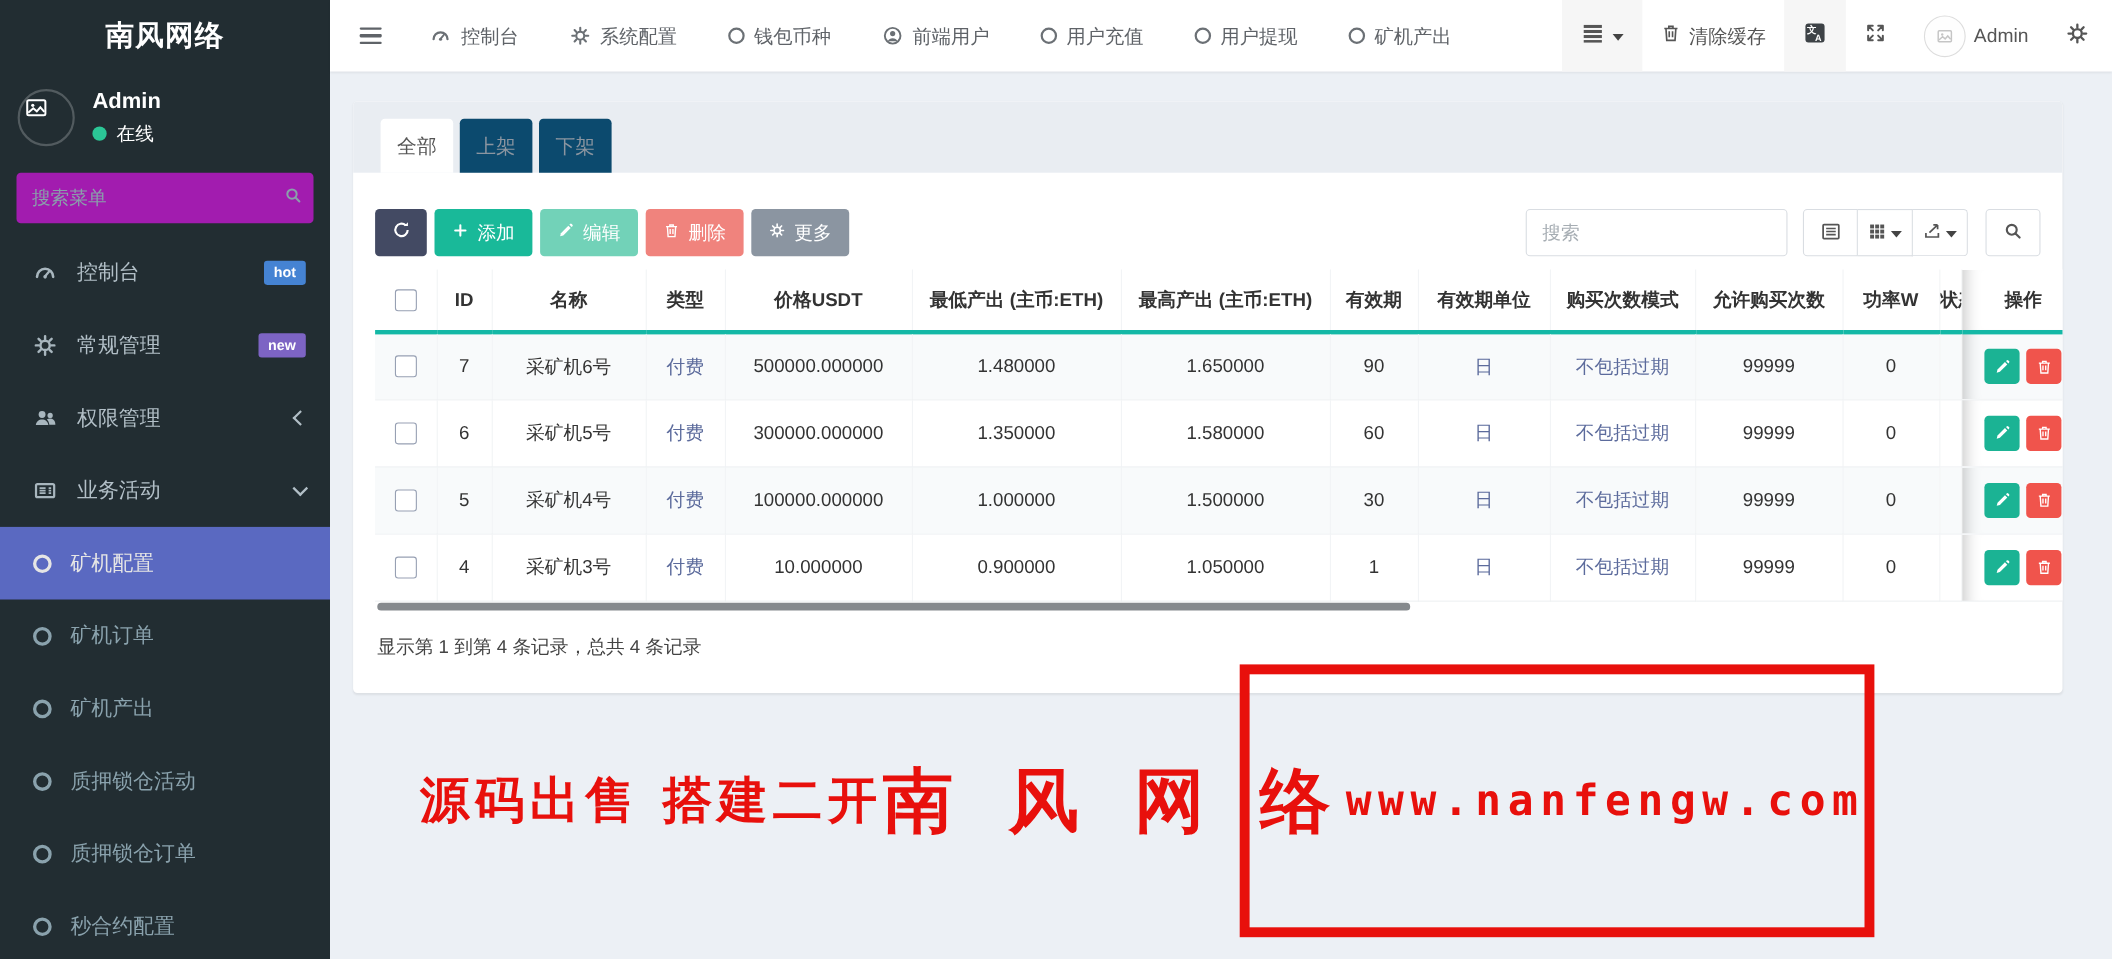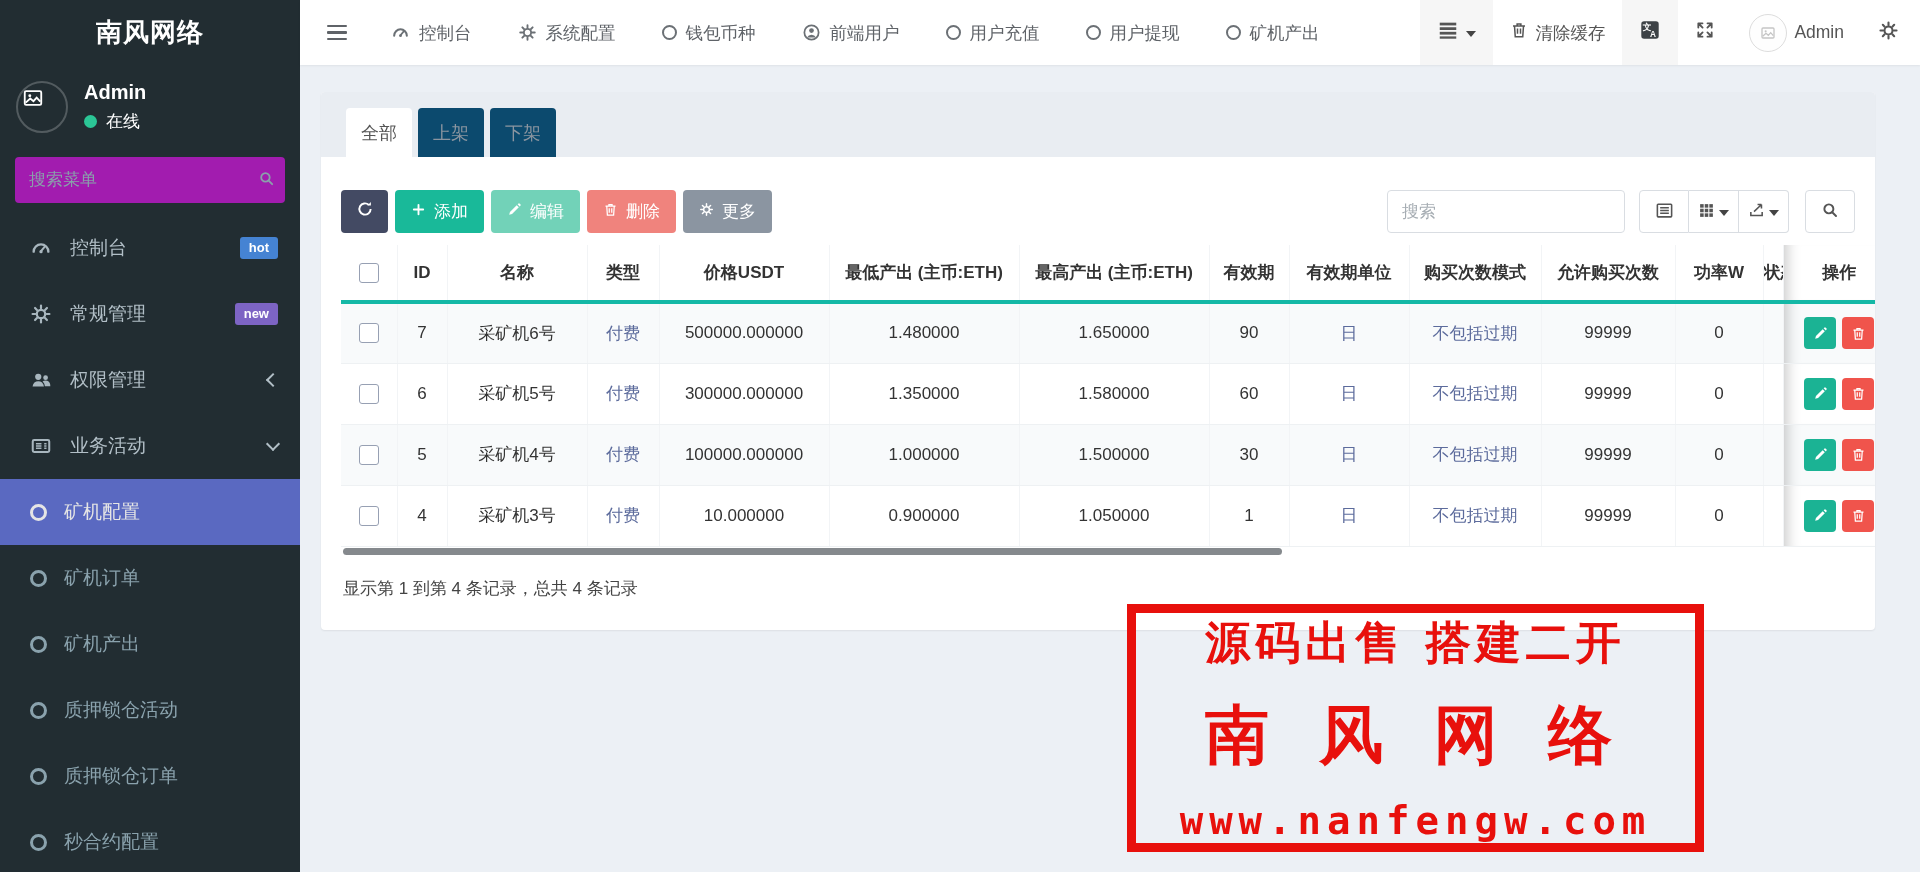--- a/index.html
+++ b/index.html
@@ -93,21 +93,21 @@
   th.clip,td.clip{overflow:hidden;white-space:nowrap;padding:0;text-align:left}
   th.sticky,td.sticky{box-shadow:inset 16px 0 14px -13px rgba(0,0,0,.22)}
   .action-btn{width:32px;height:32px;border:none;border-radius:4px;display:inline-flex;align-items:center;justify-content:center;color:#fff;margin:0 3px;cursor:pointer;vertical-align:middle}
   .action-btn.edit{background:var(--c-action-edit)}
   .action-btn.del{background:var(--c-action-delete)}
   .hscroll{height:7px;position:relative;margin-top:1px}
   .hscroll .thumb{position:absolute;left:2px;top:0;height:7px;width:62%;background:#85898d;border-radius:4px;cursor:pointer}
   .summary{margin:22px 0 0 2px;font-size:17px;color:#444}
 
   
-  .watermark{position:absolute;left:1127px;top:604px;width:577px;height:248px;border:9px solid var(--c-watermark-red);color:var(--c-watermark-red);display:flex;flex-direction:column;align-items:center;justify-content:space-between;text-align:center;z-index:50;pointer-events:none}
+  .watermark{position:absolute;left:1127px;top:604px;width:577px;height:248px;border:9px solid var(--c-watermark-red);color:var(--c-watermark-red);display:flex;flex-direction:row;align-items:center;justify-content:flex-end;text-align:center;z-index:50;pointer-events:none}
   .wm1{font-size:45px;font-weight:bold;letter-spacing:5px;font-family:"DejaVu Serif","Liberation Serif",serif;white-space:nowrap}
   .wm2{font-size:64px;font-weight:bold;letter-spacing:14px;font-family:"DejaVu Serif","Liberation Serif",serif;white-space:nowrap}
   .wm3{font-size:39px;font-weight:bold;letter-spacing:6px;font-family:"DejaVu Sans Mono","Liberation Mono",monospace;white-space:nowrap}
   .sprite{position:absolute;width:0;height:0;overflow:hidden}
 </style>
 </head>
 <body>
 
 <svg class="sprite" aria-hidden="true">
   <defs>

